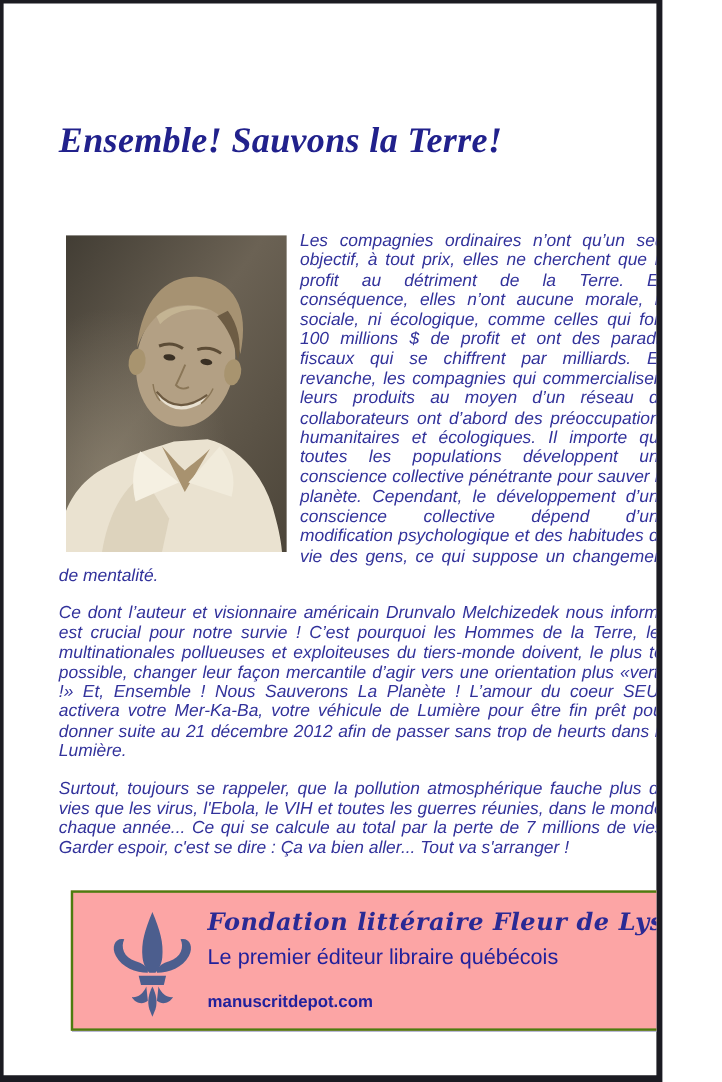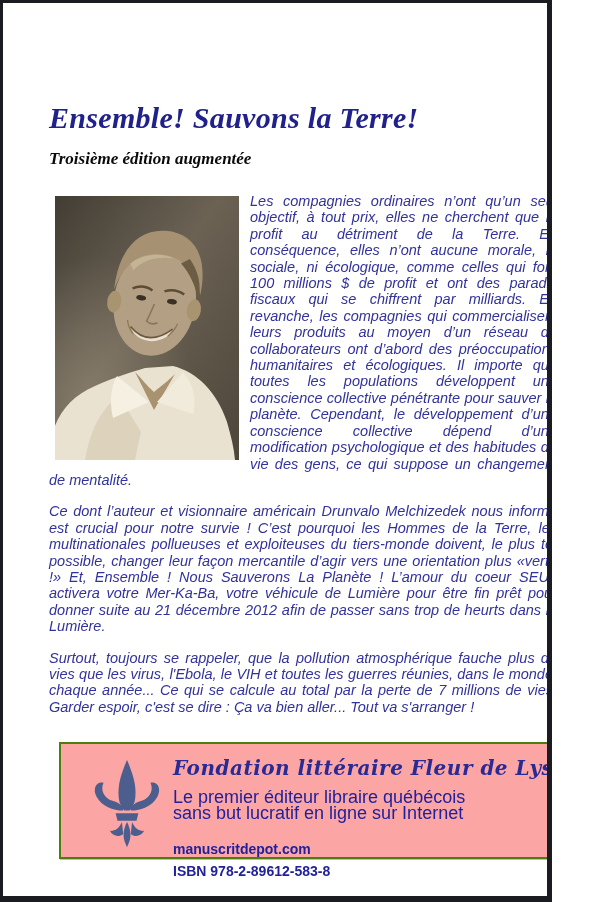--- a/index.html
+++ b/index.html
@@ -75,21 +75,20 @@
   .isbn{
     font-weight:bold;font-size:14px;color:#21219c;margin-top:6px;
   }
 </style>
 </head>
 <body>
 
 <div class="page">
 
   <h1 class="title">Ensemble! Sauvons la Terre!</h1>
-  <h2 class="subtitle">Troisième édition augmentée</h2>
 
   <div class="content">
     <figure class="portrait">
       <svg viewBox="0 0 184 264" preserveAspectRatio="none">
         <defs>
           <linearGradient id="bg" x1="0" y1="0" x2="1" y2="1">
             <stop offset="0" stop-color="#423d34"></stop>
             <stop offset="0.45" stop-color="#6b6254"></stop>
             <stop offset="1" stop-color="#4c4539"></stop>
           </linearGradient>
@@ -155,19 +154,17 @@
 
           <path d="M52 100 C48 110 40 115 33 114 C37 122 47 125 54 119 Z"></path>
 
           <path d="M68 100 C72 110 80 115 87 114 C83 122 73 125 66 119 Z"></path>
         </g>
       </svg>
     </div>
     <div class="pub-text">
       <div class="foundation-name">Fondation littéraire Fleur de Lys</div>
       <div class="tagline">Le premier éditeur libraire québécois</div>
-      <div class="tagline">sans but lucratif en ligne sur Internet</div>
       <div class="website">manuscritdepot.com</div>
-      <div class="isbn">ISBN 978-2-89612-583-8</div>
     </div>
   </div>
 
 </div>
 
 </body></html>

